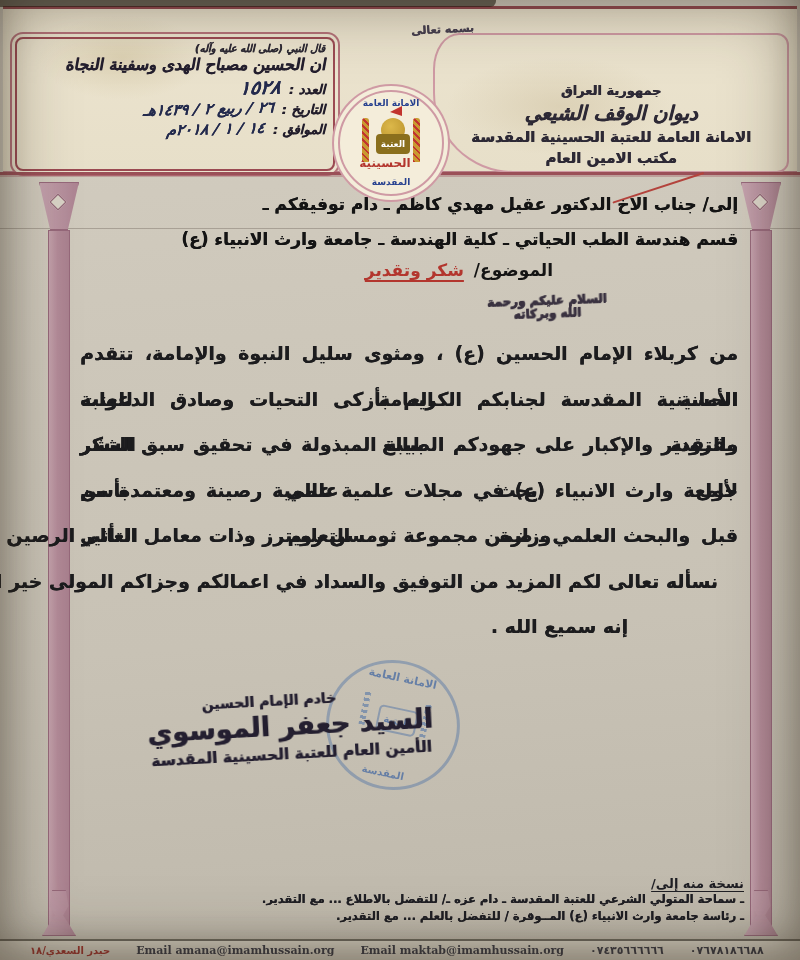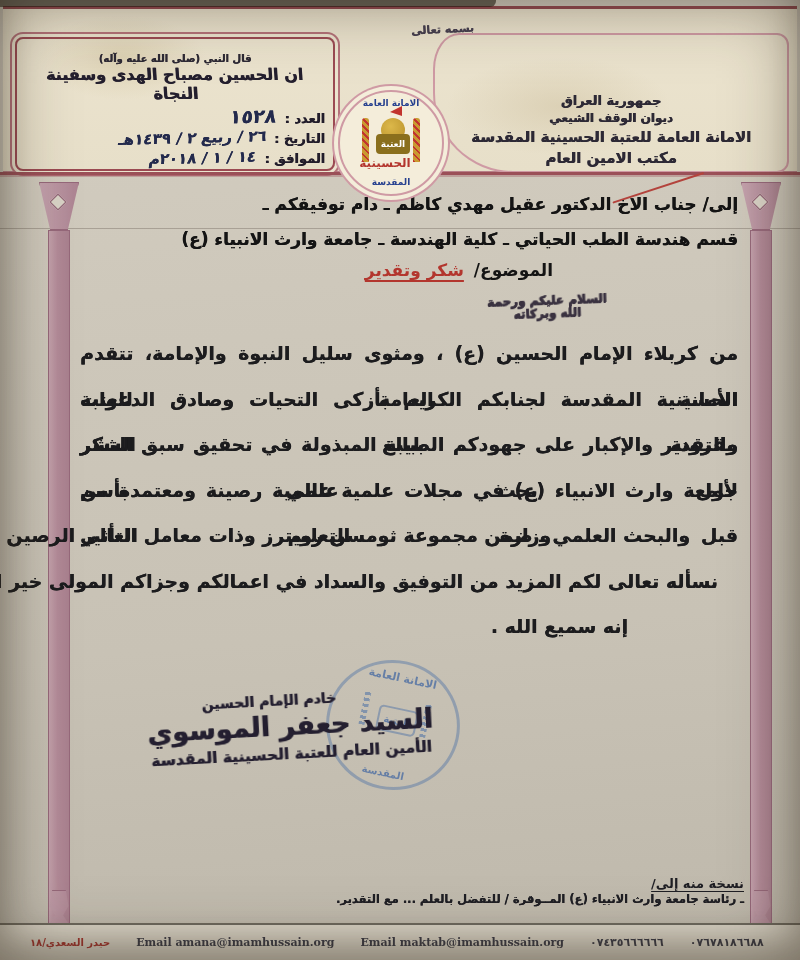--- a/index.html
+++ b/index.html
@@ -12,36 +12,36 @@
   .topshadow{position:absolute;left:0;top:0;width:62%;height:7px;background:rgba(32,26,17,.6);
         border-radius:0 0 6px 0;}
   
   .header{position:absolute;left:3px;right:3px;top:6px;height:166px;
         background:radial-gradient(120px 60px at 15% 30%,rgba(205,190,150,.45),transparent 70%),
                    radial-gradient(160px 70px at 70% 60%,rgba(200,185,150,.4),transparent 70%),
                    linear-gradient(180deg,#ece4cf,#e7dfc9);
         border-top:3px solid #93484f;border-bottom:1px solid #b98089;}
   .hdr-rule{position:absolute;left:0;right:0;top:172px;height:3px;background:#9b5058;box-shadow:0 2px 0 rgba(155,80,88,.35);}
   .leftbox{position:absolute;left:12px;top:28px;width:320px;height:134px;border:2px solid #9b4a52;
-        border-radius:8px;box-shadow:0 0 0 3px #ece4cf,0 0 0 5px #b5727a;padding:14px 8px;direction:rtl;text-align:center;}
+        border-radius:8px;box-shadow:0 0 0 3px #ece4cf,0 0 0 5px #b5727a;padding:4px 8px;direction:rtl;text-align:right;font-style:italic;}
   .hadith-top{font-size:10px;font-weight:bold;color:#2e2a35;letter-spacing:-.5px;
         text-shadow:.4px 0 0 #2e2a35;transform:scaleY(1.05);}
   .hadith-main{font-size:16px;font-weight:bold;color:#241f2e;letter-spacing:-1px;margin-top:1px;
         text-shadow:.6px 0 0 #241f2e;transform:skewX(4deg);}
   .fieldrow{display:flex;direction:rtl;align-items:baseline;justify-content:flex-start;gap:8px;margin-top:2px;}
   .flabel{font-size:13px;font-weight:bold;color:#221d2b;text-shadow:.5px 0 0 #221d2b;white-space:nowrap;}
   .fvalue{font-size:15px;font-weight:bold;color:#232a4d;transform:skewX(-9deg) rotate(-1.5deg);
         white-space:nowrap;text-shadow:0 0 .6px #232a4d;}
   .bismillah{position:absolute;left:408px;top:14px;font-size:11px;font-weight:bold;color:#463f50;
         transform:rotate(-3deg);text-shadow:.4px 0 0 #463f50;}
   .rightframe{position:absolute;right:8px;top:24px;width:356px;height:140px;border:2px solid #cf9aa4;
         border-radius:26px 12px 12px 80px/36px 12px 12px 80px;direction:rtl;text-align:center;
         display:flex;flex-direction:column;justify-content:flex-end;gap:3px;padding:4px 10px;}
   .rl{font-weight:bold;color:#2d2935;letter-spacing:-.5px;text-shadow:.6px 0 0 #2d2935;}
-  .rl0{font-size:13px;} .rl1{font-size:12px;} .rl2{font-size:15px;} .rl3{font-size:15px;}
+  .rl0{font-size:13px;} .rl1{font-size:20px;font-style:italic;} .rl2{font-size:15px;} .rl3{font-size:15px;}
   
   .emblem{position:absolute;left:338px;top:90px;width:106px;height:106px;border-radius:50%;
         background:#f4edda;border:2px solid #cf9aa4;
         box-shadow:0 0 0 4px #f4edda,0 0 0 6px #cf9aa4;z-index:5;text-align:center;}
   .em-top{position:absolute;top:6px;left:0;right:0;font-size:9px;font-weight:bold;color:#27418f;}
   .em-minaret{position:absolute;top:26px;width:7px;height:44px;
         background:repeating-linear-gradient(45deg,#c2342e 0 2px,#c9992f 2px 5px);border-radius:3px 3px 0 0;}
   .em-min-l{left:22px;} .em-min-r{right:22px;}
   .em-dome{position:absolute;left:41px;top:26px;width:24px;height:24px;border-radius:50%;
         background:radial-gradient(circle at 40% 35%,#dcb84a,#b8902a);}
@@ -101,21 +101,21 @@
         background:repeating-linear-gradient(0deg,rgba(74,111,165,.65) 0 3px,transparent 3px 6px);}
   .st-min.l{left:30px;} .st-min.r{right:30px;}
   .st-center{position:absolute;left:47px;top:44px;width:40px;height:26px;border:2px solid rgba(74,111,165,.55);
         border-radius:5px;font-size:10px;font-weight:bold;line-height:24px;}
   .st-bot{position:absolute;bottom:8px;left:0;right:0;font-size:10px;font-weight:bold;}
   
   .cc{position:absolute;right:56px;top:876px;width:600px;text-align:right;color:#1f1f24;}
   .cc-head{font-size:13px;font-weight:bold;text-decoration:underline;text-underline-offset:3px;}
   .cc-item{font-size:11.5px;font-weight:bold;line-height:16.5px;letter-spacing:-.2px;
         text-shadow:.25px 0 0 #1f1f24;}
-  .footer{position:absolute;left:0;right:0;bottom:0;height:37px;background:#dbd5c7;
+  .footer{position:absolute;left:0;right:0;bottom:0;height:21px;background:#dbd5c7;
         border-top:2px solid #6f6a5f;display:flex;align-items:center;gap:26px;padding:0 14px 0 30px;
         filter:blur(.3px);}
   .ft-typist{font-size:10px;font-weight:bold;color:#a5342e;white-space:nowrap;}
   .ft-email{font-size:11px;color:#3b3b46;font-weight:bold;white-space:nowrap;font-family:"DejaVu Serif",serif;}
   .ft-phone{font-size:11px;color:#3b3b46;font-weight:bold;white-space:nowrap;}
 </style>
 </head>
 <body>
 
 <div id="page">
@@ -204,20 +204,21 @@
   </div>
 
   <div class="sig rtl">
     <div class="sig-pre">خادم الإمام الحسين</div>
     <div class="sig-name">السيد جعفر الموسوي</div>
     <div class="sig-title">الأمين العام للعتبة الحسينية المقدسة</div>
   </div>
 
   <div class="cc rtl">
     <div class="cc-head">نسخة منه إلى/</div>
+    <div class="cc-item">ـ سماحة المتولي الشرعي للعتبة المقدسة ـ دام عزه ـ/ للتفضل بالاطلاع ... مع التقدير.</div>
     <div class="cc-item">ـ رئاسة جامعة وارث الانبياء (ع) المــوقرة / للتفضل بالعلم ... مع التقدير.</div>
   </div>
 
   <div class="footer">
     <span class="ft-typist">حيدر السعدي/١٨</span>
     <span class="ft-email">Email amana@imamhussain.org</span>
     <span class="ft-email">Email maktab@imamhussain.org</span>
     <span class="ft-phone">٠٧٤٣٥٦٦٦٦٦٦</span>
     <span class="ft-phone">٠٧٦٧٨١٨٦٦٨٨</span>
   </div>

